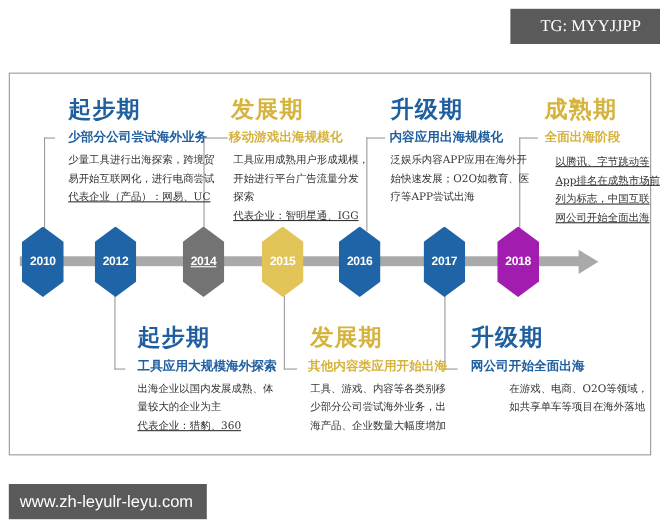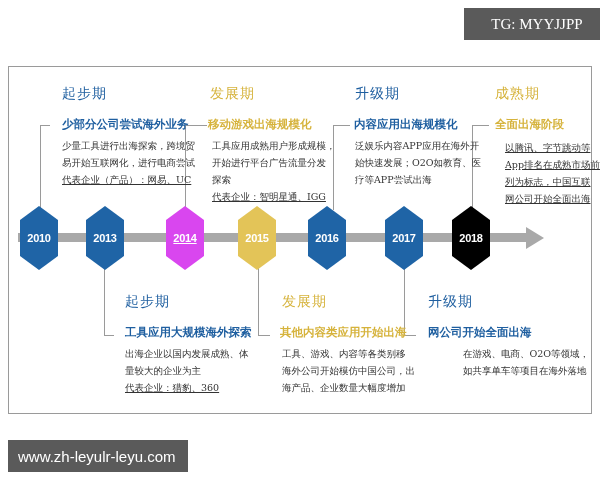--- a/index.html
+++ b/index.html
@@ -30,21 +30,21 @@
       position:absolute; width:38px; height:64px; top:206px;
       clip-path:polygon(50% 0%, 100% 22%, 100% 78%, 50% 100%, 0% 78%, 0% 22%);
       display:flex; align-items:center; justify-content:center;
       font-family:"Liberation Sans", sans-serif; font-weight:bold; font-size:11px; color:#ffffff;
       letter-spacing:-0.3px;
     }
 
     .vline { position:absolute; width:1px; background:#9a9a9a; }
     .hline { position:absolute; height:1px; background:#9a9a9a; }
 
-    .phase-title { position:absolute; font-size:14px; font-weight:normal; letter-spacing:1px; }
+    .phase-title { position:absolute; font-size:21px; font-weight:bold; letter-spacing:1px; }
     .phase-sub { position:absolute; font-size:11.5px; font-weight:bold; white-space:nowrap; }
     .phase-body {
       position:absolute; font-size:9.5px; line-height:17px; color:#333333; white-space:nowrap;
     }
     .phase-body .rep { text-decoration:underline; display:block; }
     .blue { color:#1f5fa0; }
     .gold { color:#d6b33c; }
   </style>
 </head>
 <body>
@@ -69,26 +69,26 @@
 <div class="hline" style="left:472px; top:125px; width:17px;"></div>
 
 <div class="vline" style="left:104px; top:268px; height:68px;"></div>
 <div class="hline" style="left:104px; top:335px; width:10px;"></div>
 <div class="vline" style="left:258px; top:268px; height:68px;"></div>
 <div class="hline" style="left:258px; top:335px; width:12px;"></div>
 <div class="vline" style="left:404px; top:268px; height:68px;"></div>
 <div class="hline" style="left:404px; top:335px; width:12px;"></div>
 
 <div class="hex" style="left:20px; background:#1f64a6;">2010</div>
-<div class="hex" style="left:86px; background:#1f64a6;">2013</div>
-<div class="hex" style="left:166px; background:#d946ef;text-decoration:underline;">2014</div>
+<div class="hex" style="left:86px; background:#1f64a6;">2012</div>
+<div class="hex" style="left:166px; background:#737373;text-decoration:underline;">2014</div>
 <div class="hex" style="left:238px; background:#e3c458;">2015</div>
 <div class="hex" style="left:308px; background:#1f64a6;">2016</div>
 <div class="hex" style="left:385px; background:#1f64a6;">2017</div>
-<div class="hex" style="left:452px; background:#000000;">2018</div>
+<div class="hex" style="left:452px; background:#a21caf;">2018</div>
 
 <div class="phase-title blue" style="left:62px; top:85px;">起步期</div>
 <div class="phase-sub blue" style="left:62px; top:117px;">少部分公司尝试海外业务</div>
 <div class="phase-body" style="left:62px; top:137px;">
   <span style="display:block">少量工具进行出海探索，跨境贸</span>
   <span style="display:block">易开始互联网化，进行电商尝试</span>
   <span class="rep">代表企业（产品）：网易、UC</span>
 </div>
 
 <div class="phase-title gold" style="left:210px; top:85px;">发展期</div>
@@ -122,21 +122,21 @@
 <div class="phase-body" style="left:125px; top:345px;">
   <span style="display:block">出海企业以国内发展成熟、体</span>
   <span style="display:block">量较大的企业为主</span>
   <span class="rep">代表企业：猎豹、360</span>
 </div>
 
 <div class="phase-title gold" style="left:282px; top:293px;">发展期</div>
 <div class="phase-sub gold" style="left:280px; top:325px;">其他内容类应用开始出海</div>
 <div class="phase-body" style="left:282px; top:345px;">
   <span style="display:block">工具、游戏、内容等各类别移</span>
-  <span style="display:block">海外公司开始模仿中国公司，出</span>
+  <span style="display:block">少部分公司尝试海外业务，出</span>
   <span style="display:block">海产品、企业数量大幅度增加</span>
 </div>
 
 <div class="phase-title blue" style="left:428px; top:293px;">升级期</div>
 <div class="phase-sub blue" style="left:428px; top:325px;">网公司开始全面出海</div>
 <div class="phase-body" style="left:428px; top:345px;margin-left:35px;">
   <span style="display:block">在游戏、电商、O2O等领域，</span>
   <span style="display:block">如共享单车等项目在海外落地</span>
 </div>
 

